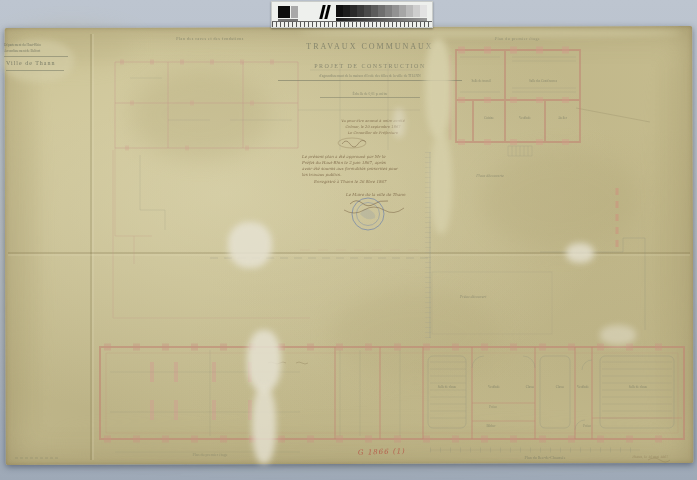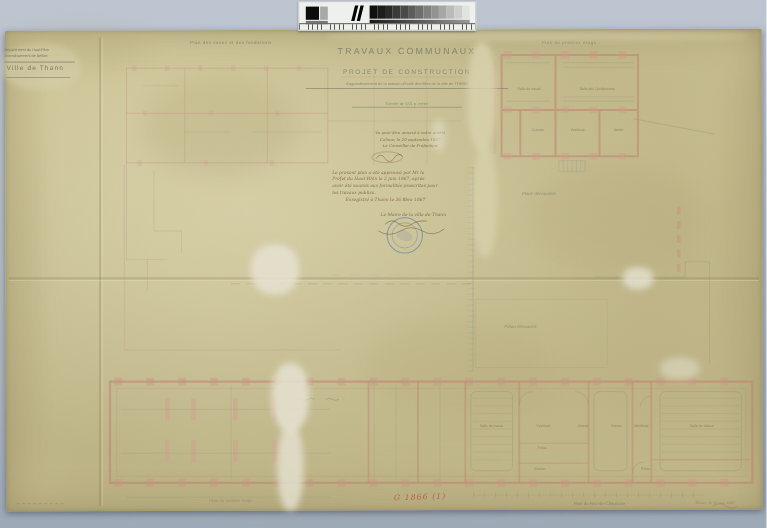--- a/index.html
+++ b/index.html
@@ -31,21 +31,21 @@
   .calib .sq3{position:absolute;left:6px;top:17px;width:20px;height:3px;background:#777;}
   .calib .bar{position:absolute;top:3px;width:2.5px;height:14px;background:#000;transform:skewX(-14deg);}
   .calib .wedge{position:absolute;left:64px;top:3px;height:12px;display:flex;}
   .calib .wedge div{width:7px;height:12px;}
   .calib .gradbar{position:absolute;left:64px;top:16px;width:91px;height:3px;
          background:linear-gradient(90deg,#1a1a1a,#9a9a9a);}
   .calib .ruler{position:absolute;left:0;bottom:0;width:100%;height:5px;border-top:1px solid #666;
          background:repeating-linear-gradient(90deg,#555 0 .8px,transparent .8px 4px);}
   
   .lab{position:absolute;color:rgba(112,115,95,.9);}
-  .ser{font-family:Liberation Sans, sans-serif;}
+  .ser{font-family:Liberation Serif, serif;}
   .hand{font-family:"DejaVu Serif",serif;font-style:italic;color:rgba(104,79,50,.72);}
   .center{text-align:center;}
 </style>
 </head>
 <body>
 
 <div class="screenshot">
 
   <div class="paper"></div>
 

